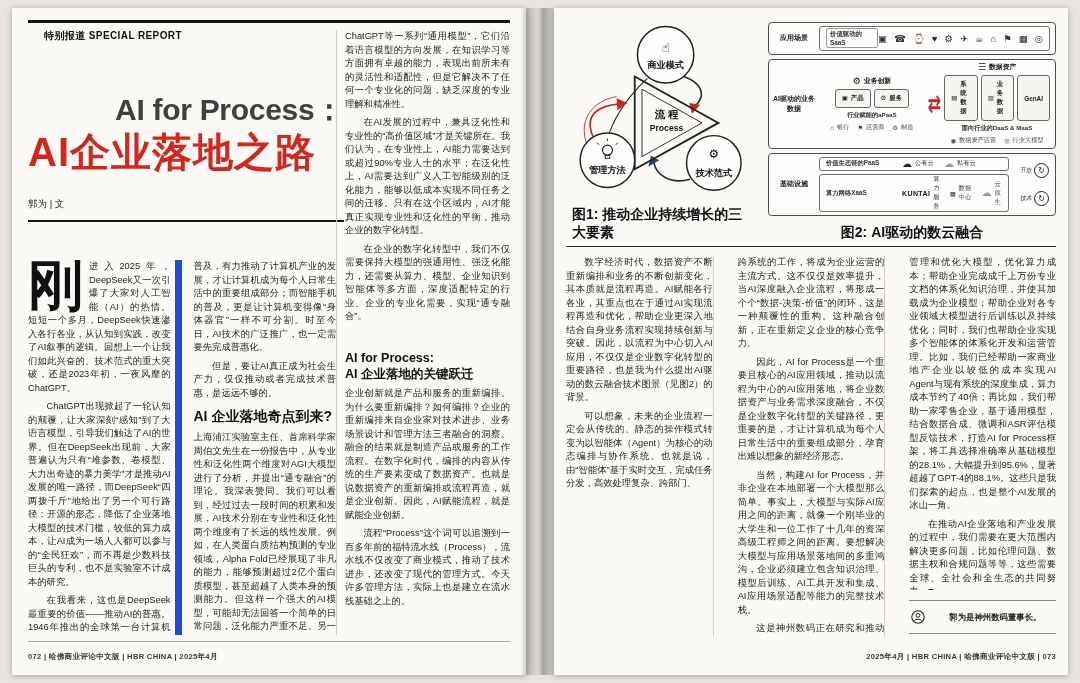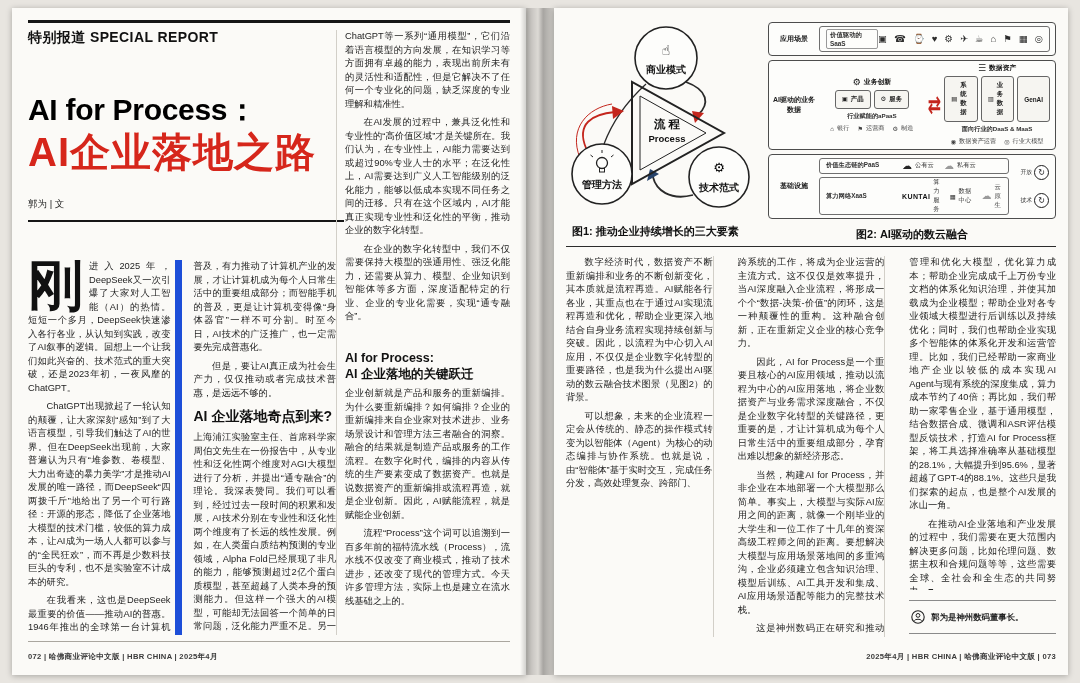--- a/index.html
+++ b/index.html
@@ -10,37 +10,37 @@
   .fold{position:absolute;top:8px;left:520px;width:40px;height:667px;
     background:linear-gradient(90deg,rgba(0,0,0,0) 0%,rgba(0,0,0,.20) 18%,rgba(0,0,0,.05) 45%,rgba(0,0,0,.28) 58%,rgba(0,0,0,0) 100%);pointer-events:none;}
   
   .p{font-size:9.3px;line-height:13.5px;text-align:justify;margin:0 0 5px 0;color:#232323;}
   .ind{text-indent:2em;}
   .vline{position:absolute;width:1px;background:#d2cfc8;}
   .footer{position:absolute;bottom:13px;font-size:7.6px;font-weight:bold;letter-spacing:.3px;color:#3a3a3a;}
   .botrule{position:absolute;bottom:33px;height:1px;background:#aaa69f;}
   
   .l-toprule{position:absolute;top:12px;left:16px;right:16px;height:3px;background:#161616;}
-  .l-kicker{position:absolute;top:21px;left:16px;font-size:14px;font-weight:bold;letter-spacing:.4px;color:#111;}
+  .l-kicker{position:absolute;top:21px;left:32px;font-size:10px;font-weight:bold;letter-spacing:.4px;color:#111;}
   .l-titleblock{position:absolute;top:86px;left:16px;width:316px;}
-  .title1{font-size:30px;font-weight:900;letter-spacing:-.3px;color:#000000;line-height:1.05;}
+  .title1{font-size:30px;font-weight:900;letter-spacing:-.3px;color:#404040;line-height:1.05;text-align:right;}
   .title2{font-size:40px;font-weight:900;color:var(--red,#d6261b);letter-spacing:1px;line-height:1.1;margin-top:4px;}
   .byline{margin-top:24px;font-size:9.5px;font-weight:normal;color:#222;}
   .brule{height:2px;background:#161616;margin-top:9px;}
   .l-cols{position:absolute;top:252px;left:16px;width:308px;bottom:40px;display:flex;overflow:hidden;}
   .lcol{flex:1;overflow:hidden;}
   .lcol2{border-left:7px solid #1d4ed8;margin-left:4px;padding-left:12px;}
   .l-col3{position:absolute;top:22px;left:333px;right:16px;bottom:40px;overflow:hidden;}
   .dropcap{float:left;font-size:55px;line-height:44px;font-weight:900;margin:3px 6px 0 0;color:#111;}
   .h2{font-size:14px;font-weight:900;margin:8px 0 5px 0;color:#111;}
   .h2b{font-size:12.5px;font-weight:900;line-height:1.3;margin:26px 0 5px 0;color:#111;}
   
   .figs{position:absolute;top:14px;left:12px;right:12px;height:220px;display:flex;gap:10px;}
   .fig1wrap{width:192px;display:flex;flex-direction:column;align-items:center;}
-  .figcap{text-align:center;font-size:11px;font-weight:900;margin-top:4px;color:#111;}
+  .figcap{text-align:center;font-size:14px;font-weight:900;margin-top:4px;color:#111;}
   .fig2wrap{flex:1;display:flex;flex-direction:column;}
   .band{border:1px solid #4d4d4d;border-radius:4px;display:flex;align-items:stretch;margin-bottom:4px;background:#fdfdfb;}
   .blabel{width:46px;display:flex;align-items:center;justify-content:center;text-align:center;font-size:7px;font-weight:bold;padding:2px;color:#222;}
   .b1{height:32px;}
   .b1 .binner{flex:1;border:1px solid #6f6f6f;border-radius:3px;margin:3px 5px 3px 0;display:flex;align-items:center;justify-content:space-between;padding:0 6px;}
   .saaslabel{font-size:6.4px;font-weight:bold;color:#333;border:1px solid #999;border-radius:2px;padding:1px 3px;}
   .appicons{display:flex;gap:7px;font-size:9.5px;color:#2c2c2c;}
   .b2{height:88px;}
   .b2content{flex:1;display:flex;align-items:center;gap:2px;padding:3px 5px 3px 0;}
   .half{flex:1;display:flex;flex-direction:column;align-items:center;gap:3px;}
@@ -63,21 +63,21 @@
   .brand{font-weight:900;font-size:7px;letter-spacing:.4px;color:#111;}
   .badges{width:36px;display:flex;flex-direction:column;justify-content:space-around;align-items:flex-end;padding-right:1px;}
   .badge{display:flex;align-items:center;gap:2px;font-size:5.8px;color:#333;}
   .bcirc{width:13px;height:13px;border:1.5px solid #1e1e1e;border-radius:50%;display:flex;align-items:center;justify-content:center;font-size:8px;color:#1e1e1e;background:#fff;}
   
   .r-midrule{position:absolute;top:238px;left:12px;right:12px;height:1px;background:#2c2c2c;}
   .r-cols{position:absolute;top:248px;left:12px;right:12px;bottom:38px;display:flex;overflow:hidden;}
   .rcol{flex:1;overflow:hidden;}
   .rcol+.rcol{border-left:1px solid #d2cfc8;margin-left:0;padding-left:24px;}
   .r3text{height:334px;overflow:hidden;}
-  .bio{margin-top:10px;border-top:1px solid #8a8a8a;border-bottom:1px solid #8a8a8a;padding:9px 2px;display:flex;align-items:center;gap:6px;}
+  .bio{margin-top:10px;border-top:1px solid #8a8a8a;border-bottom:1px solid #8a8a8a;padding:9px 2px;display:flex;align-items:center;gap:24px;}
   .bio-txt{font-size:8.4px;font-weight:bold;color:#222;}
   .fig1cap{width:180px;text-align:left;}
   svg text{font-family:"Liberation Sans","DejaVu Sans",sans-serif;}
 </style>
 </head>
 <body>
 
 <div class="spread">
 
   <div class="page page-left">

